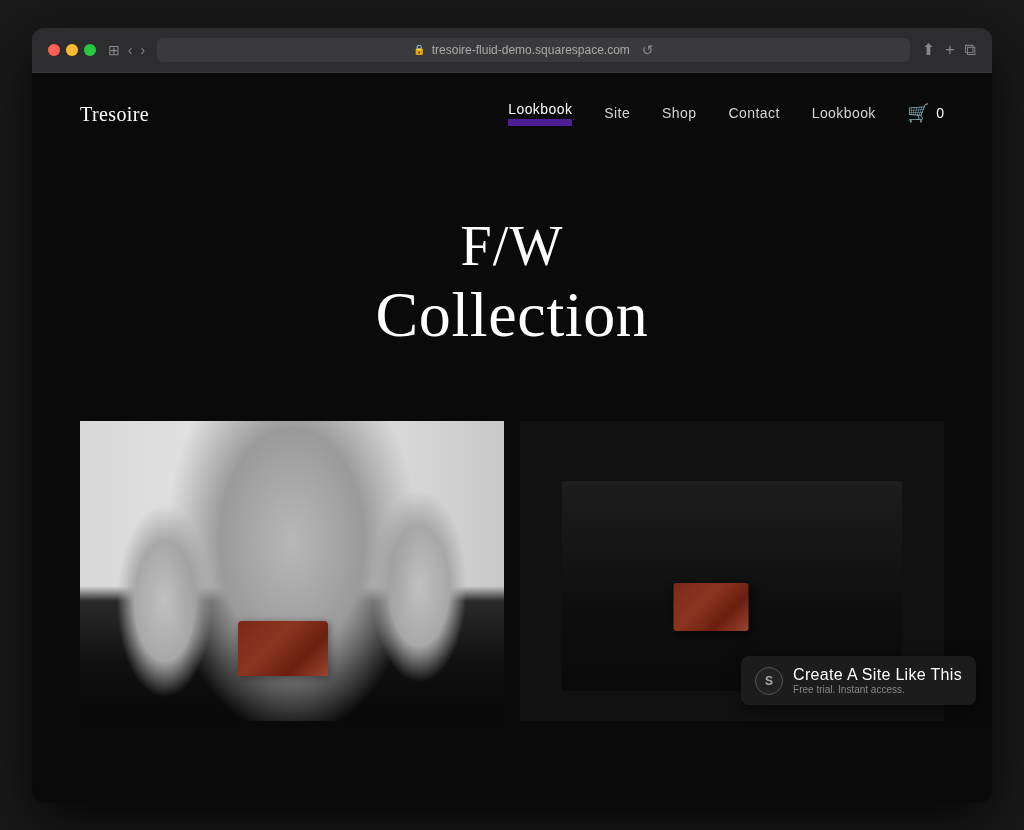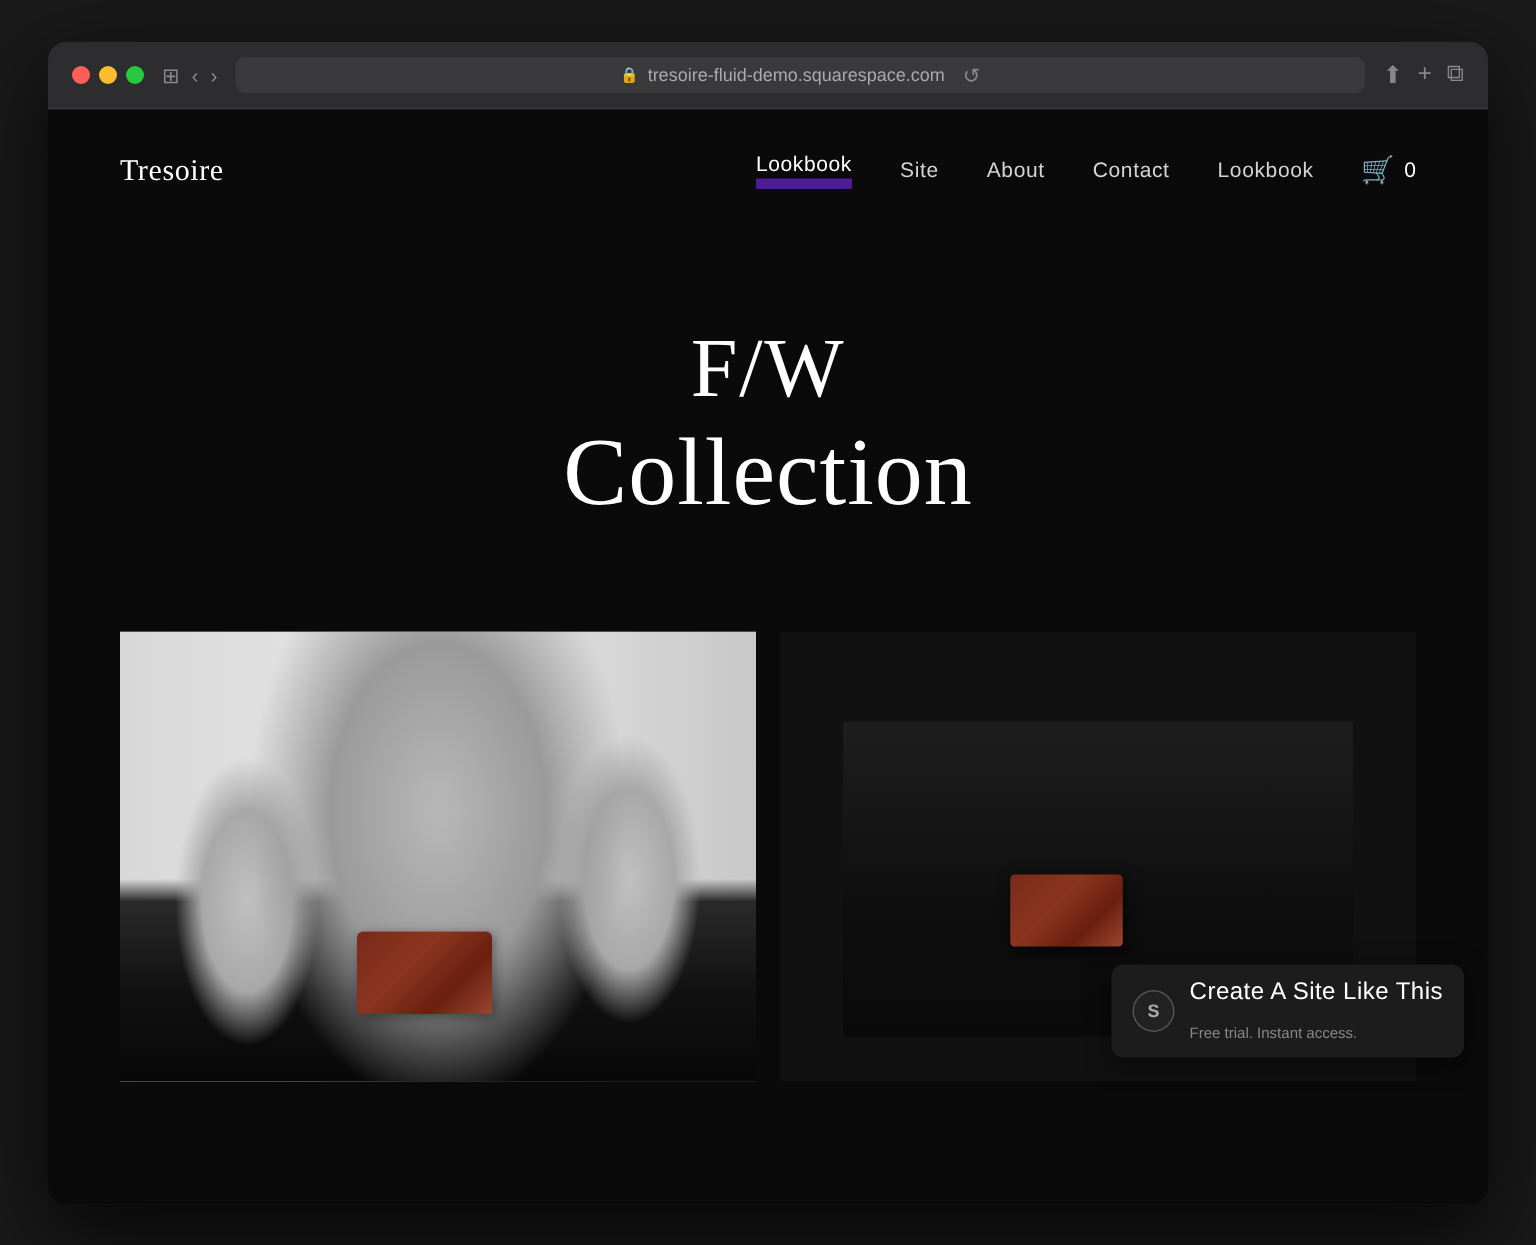--- a/index.html
+++ b/index.html
@@ -331,21 +331,21 @@
     .ss-title {
       color: #ffffff;
       font-size: 16px;
       font-weight: 500;
       letter-spacing: 0.02em;
     }
 
     .ss-subtitle {
       color: #888;
       font-size: 10px;
-      margin-top: 13px;
+      margin-top: 0;
     }
 
     .photo-container {
       position: relative;
     }
   </style>
 </head>
 <body>
 
 <div class="browser-window">
@@ -377,21 +377,21 @@
   </div>
 
   <div class="website-content">
 
     <nav class="nav">
       <div class="brand-logo">Tresoire</div>
 
       <div class="nav-links">
         <a class="nav-link active">Lookbook</a>
         <a class="nav-link">Site</a>
-        <a class="nav-link">About</a>
+        <a class="nav-link">Shop</a>
         <a class="nav-link">Contact</a>
         <a class="nav-link">Lookbook</a>
 
         <div class="cart-area">
           <span class="cart-icon">🛒</span>
           <span class="cart-count">0</span>
         </div>
       </div>
     </nav>
 

